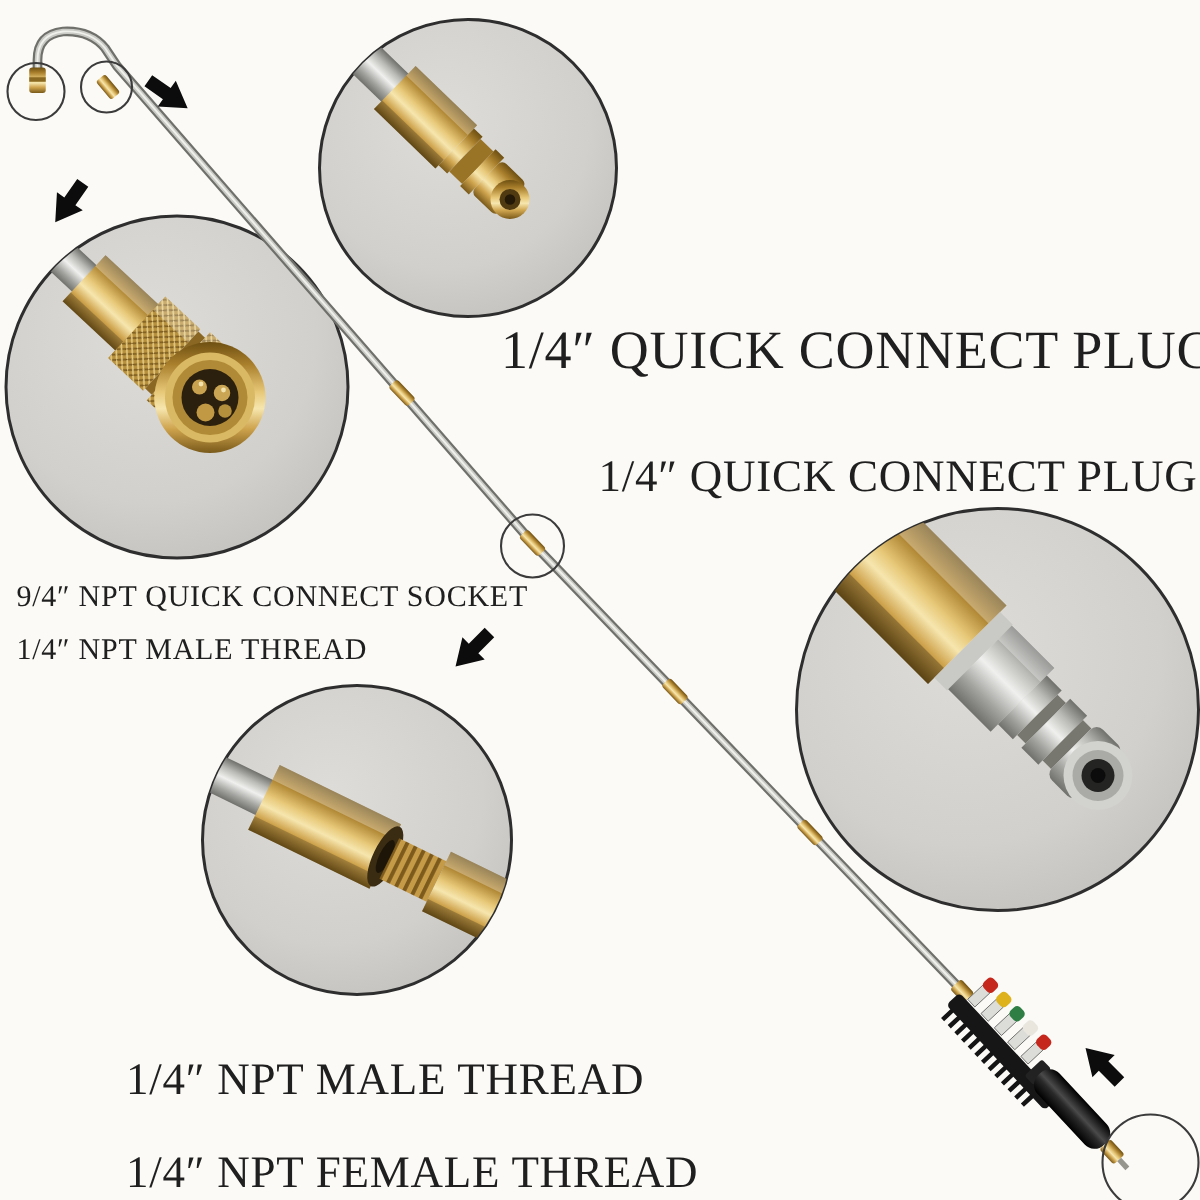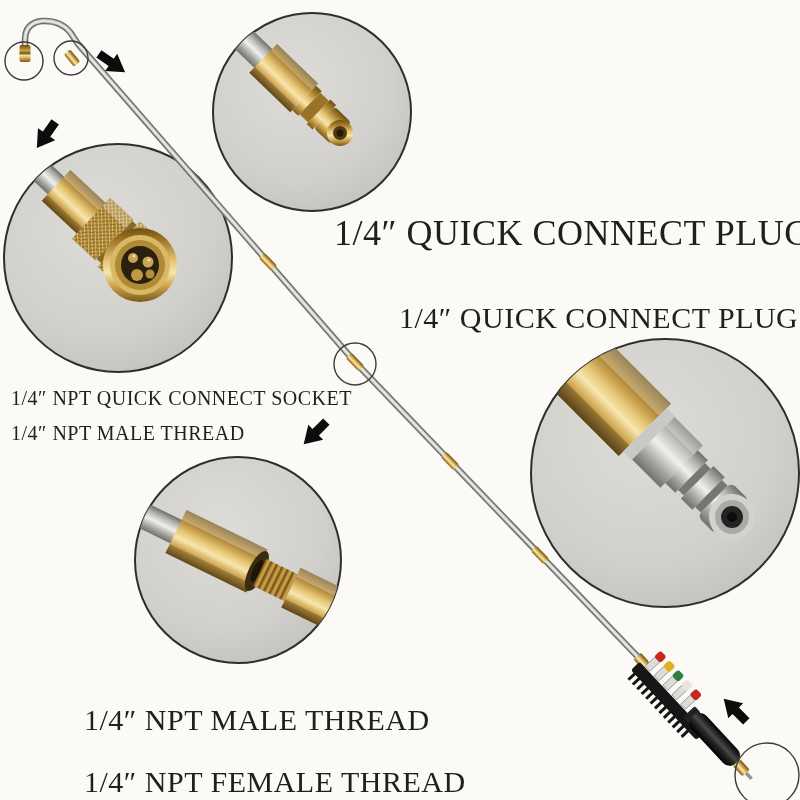--- a/index.html
+++ b/index.html
@@ -218,17 +218,17 @@
   <circle cx="767" cy="775" r="32" fill="none" stroke="#3b3b3b" stroke-width="1.4"></circle>
 
   <use href="#arrowShape" transform="translate(112,63) rotate(35)" fill="#0c0c0c"></use>
   <use href="#arrowShape" transform="translate(46,135) rotate(125)" fill="#0c0c0c"></use>
   <use href="#arrowShape" transform="translate(315,433) rotate(135)" fill="#0c0c0c"></use>
   <use href="#arrowShape" transform="translate(735,710) rotate(225)" fill="#0c0c0c"></use>
 </svg>
 
   <div class="label l1">1/4″ QUICK CONNECT PLUG</div>
   <div class="label l2">1/4″ QUICK CONNECT PLUG</div>
-  <div class="label l3">1/4″ NPT QUICK CONNECT SOCKET</div>
+  <div class="label l3">9/4″ NPT QUICK CONNECT SOCKET</div>
   <div class="label l4">1/4″ NPT MALE THREAD</div>
   <div class="label l5">1/4″ NPT MALE THREAD</div>
   <div class="label l6">1/4″ NPT FEMALE THREAD</div>
 </div>
 
 </body></html>

